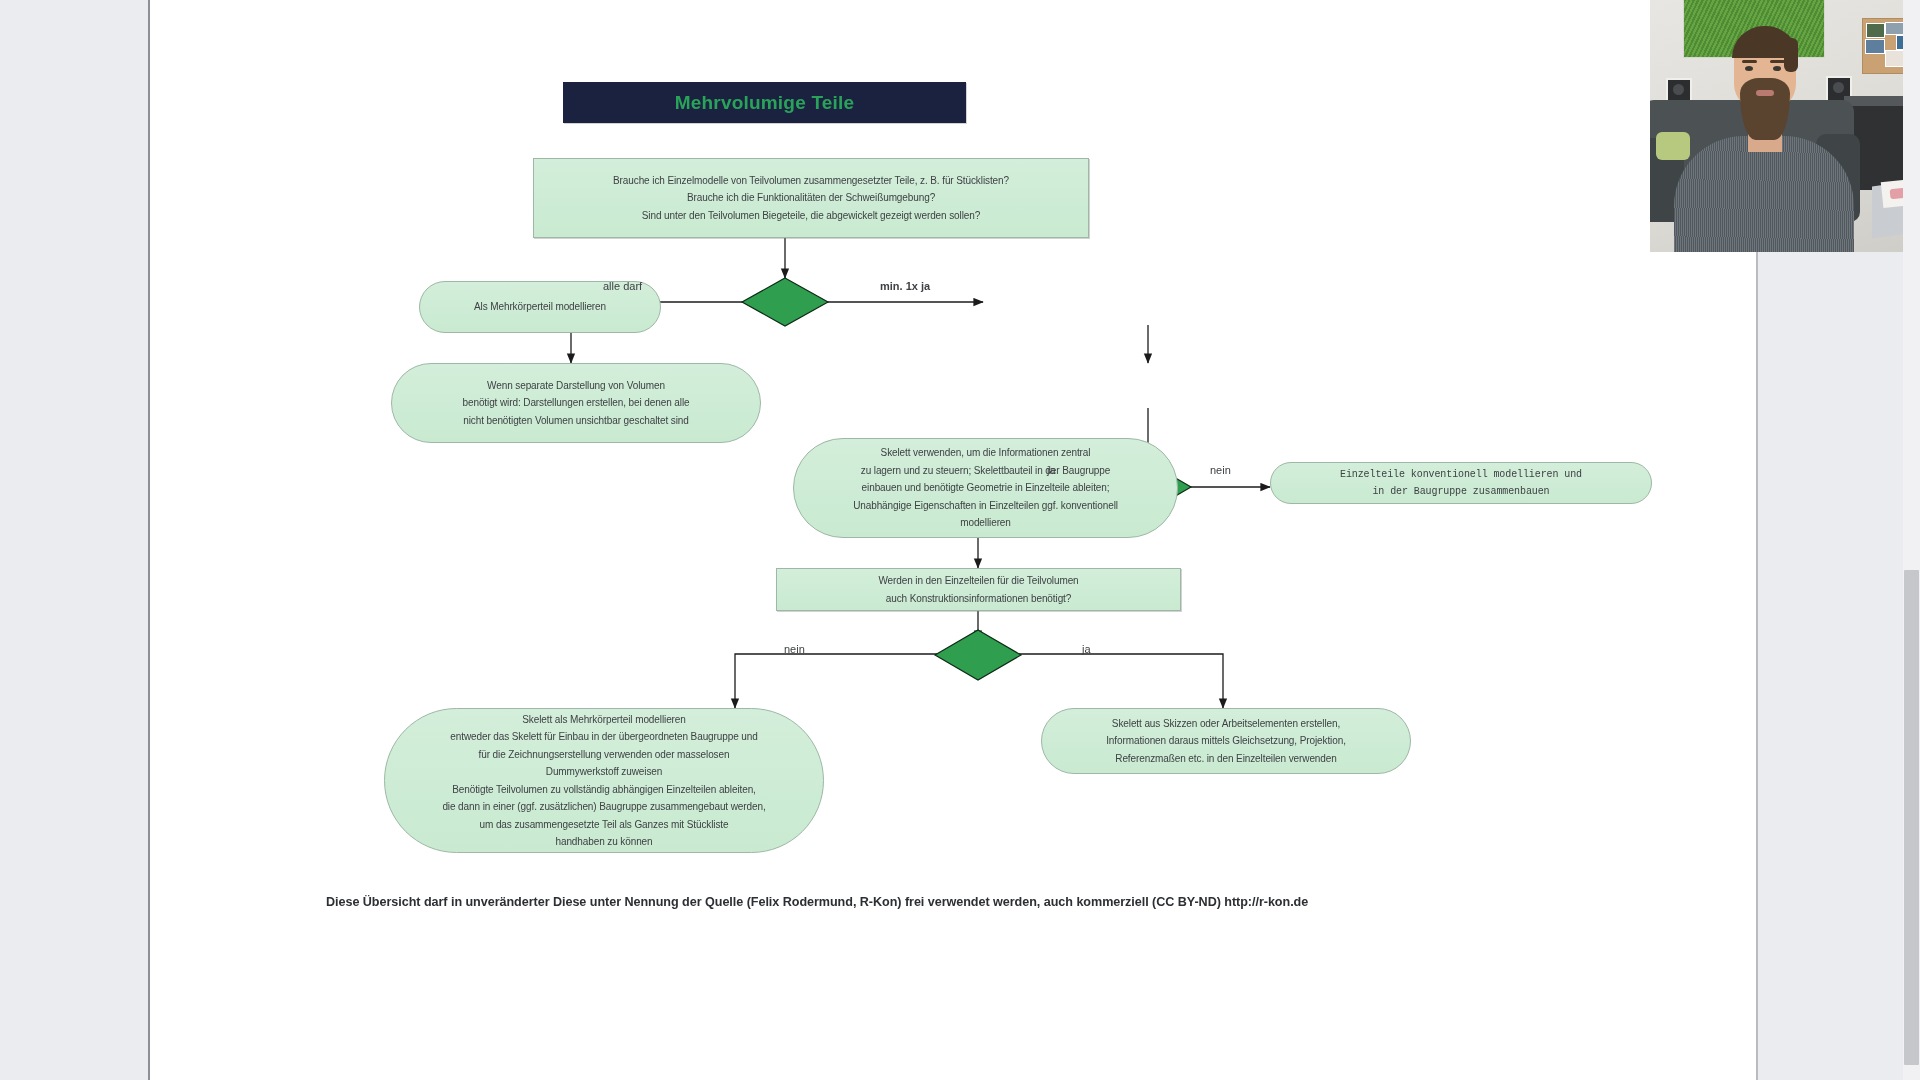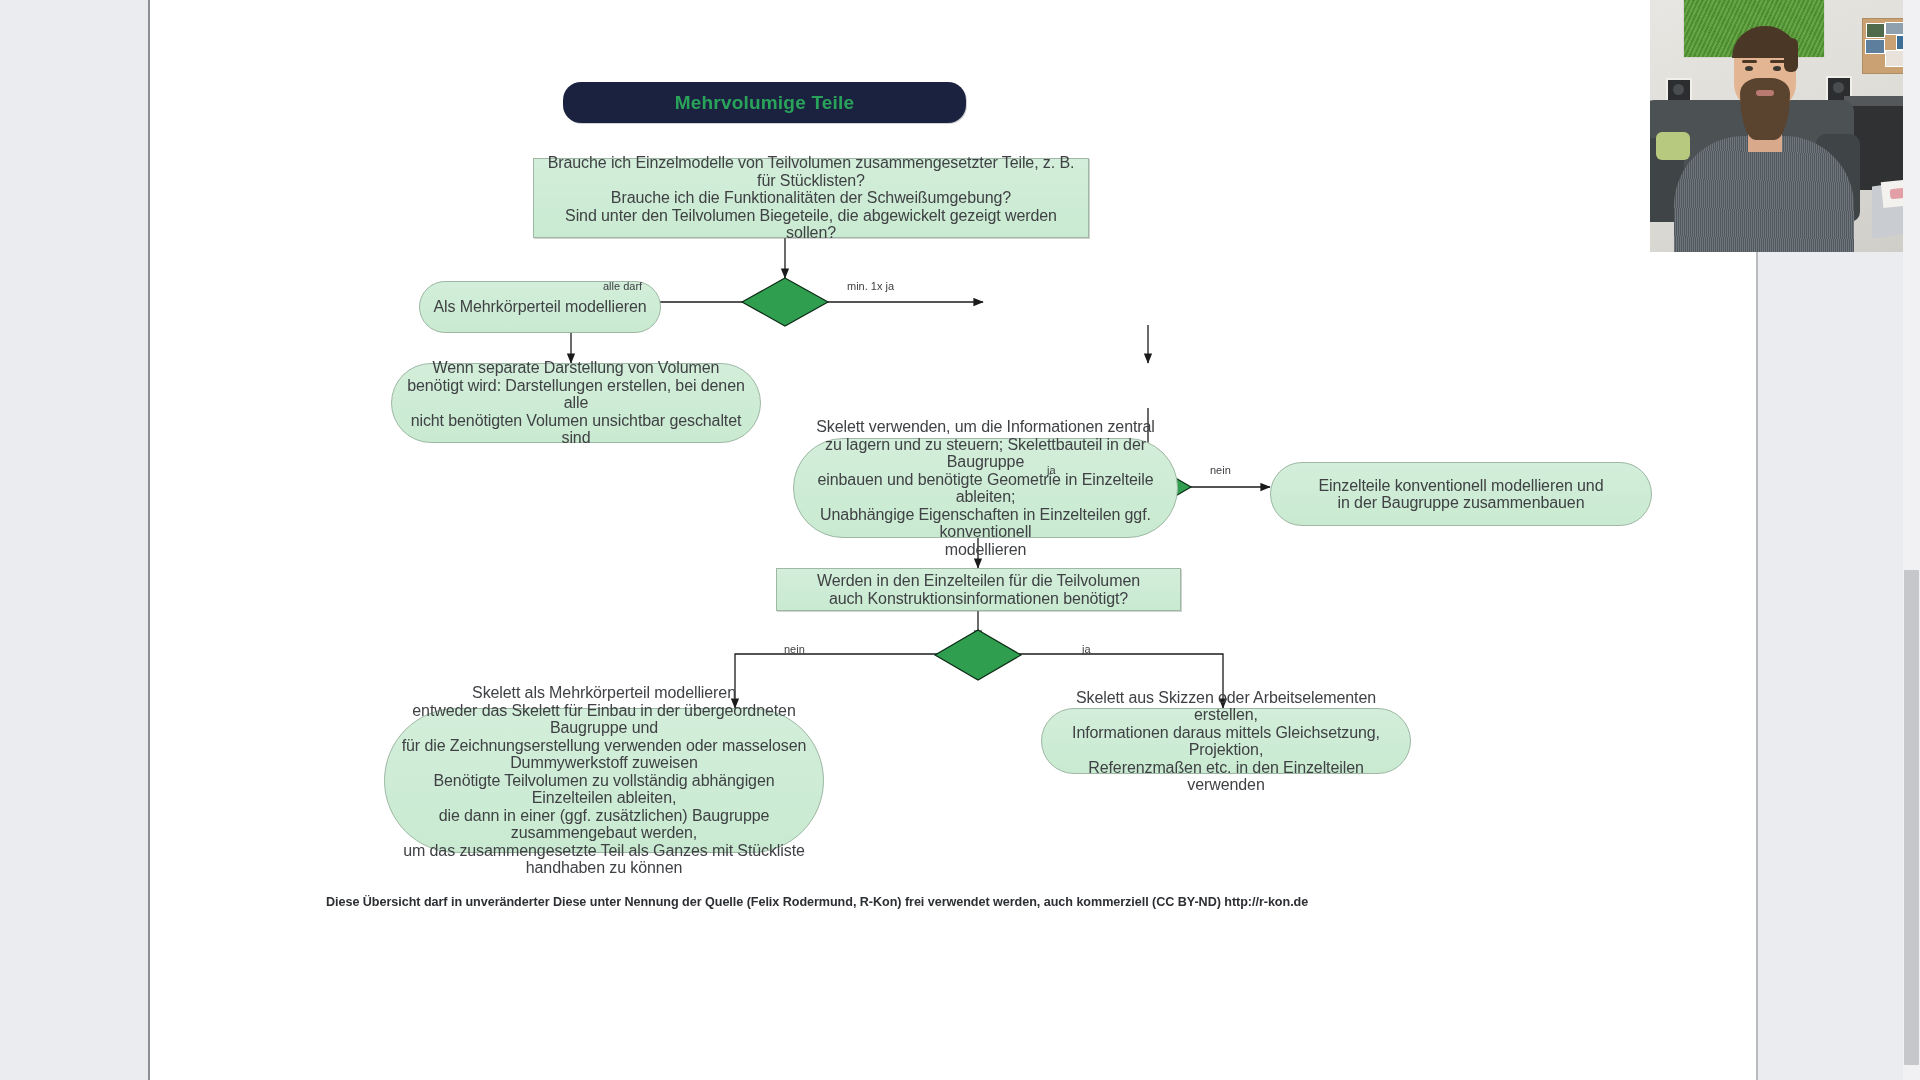--- a/index.html
+++ b/index.html
@@ -36,39 +36,38 @@
   .chart { position: absolute; left: 148px; top: 0; width: 1610px; height: 1080px; }
   .chart svg { position: absolute; left: 0; top: 0; }
 
   
   .node {
     position: absolute;
     box-sizing: border-box;
     display: flex; align-items: center; justify-content: center;
     text-align: center;
     color: #3f4144;
-    font-size: 16px;
+    font-size: 10px;
     line-height: 17.5px;
     letter-spacing: -0.1px;
     background: #cdecd4;
     background-image: linear-gradient(180deg,#d3eeda 0%, #c9ead1 100%);
   }
   .node.rect {
     border: 1px solid #9fb8a5;
     box-shadow: 1px 1px 0 rgba(120,130,125,.35);
   }
   .node.round { border: 1px solid #9fb8a5; border-radius: 999px; }
   .node span { display: block; padding: 0 10px; }
 
   .title-bar {
     position: absolute;
     background: #1b2240;
     display: flex; align-items: center; justify-content: center;
     box-shadow: 1px 1px 0 rgba(120,130,125,.35);
-    border-radius: 18px;
   }
   .title-bar span {
     color: #2aa35a; font-weight: bold; font-size: 19px; letter-spacing: .2px;
   }
 
   .edge-label {
     position: absolute;
     font-size: 11px; color: #3f4144;
     white-space: nowrap;
   }
@@ -201,38 +200,38 @@
 
     <div class="node round" style="left:243px; top:363px; width:370px; height:80px;">
       <span>Wenn separate Darstellung von Volumen<br>benötigt wird: Darstellungen erstellen, bei denen alle<br>nicht benötigten Volumen unsichtbar geschaltet sind</span>
     </div>
 
 
     <div class="node round" style="left:645px; top:438px; width:385px; height:100px;">
       <span>Skelett verwenden, um die Informationen zentral<br>zu lagern und zu steuern; Skelettbauteil in der Baugruppe<br>einbauen und benötigte Geometrie in Einzelteile ableiten;<br>Unabhängige Eigenschaften in Einzelteilen ggf. konventionell<br>modellieren</span>
     </div>
 
-    <div class="node round" style="left:1122px; top:462px; width:382px; height:64px;">
+    <div class="node round" style="left:1122px; top:462px; width:382px; height:42px;font-family:Liberation Mono, monospace;">
       <span>Einzelteile konventionell modellieren und<br>in der Baugruppe zusammenbauen</span>
     </div>
 
     <div class="node rect" style="left:628px; top:568px; width:405px; height:43px;">
       <span>Werden in den Einzelteilen für die Teilvolumen<br>auch Konstruktionsinformationen benötigt?</span>
     </div>
 
     <div class="node round" style="left:236px; top:708px; width:440px; height:145px;">
       <span>Skelett als Mehrkörperteil modellieren<br>entweder das Skelett für Einbau in der übergeordneten Baugruppe und<br>für die Zeichnungserstellung verwenden  oder masselosen<br>Dummywerkstoff zuweisen<br>Benötigte Teilvolumen zu vollständig abhängigen Einzelteilen ableiten,<br>die dann in einer (ggf. zusätzlichen) Baugruppe zusammengebaut werden,<br>um das zusammengesetzte Teil als Ganzes mit Stückliste<br>handhaben zu können</span>
     </div>
 
     <div class="node round" style="left:893px; top:708px; width:370px; height:66px;">
       <span>Skelett aus Skizzen oder Arbeitselementen erstellen,<br>Informationen daraus mittels Gleichsetzung, Projektion,<br>Referenzmaßen etc. in den Einzelteilen verwenden</span>
     </div>
 
     <div class="edge-label" style="left:455px; top:280px;">alle darf</div>
-    <div class="edge-label" style="left:699px; top:280px;">min. 1x ja</div>
+    <div class="edge-label" style="left:732px; top:280px;font-weight:bold;">min. 1x ja</div>
     <div class="edge-label" style="left:899px; top:464px;">ja</div>
     <div class="edge-label" style="left:1062px; top:464px;">nein</div>
     <div class="edge-label" style="left:636px; top:643px;">nein</div>
     <div class="edge-label" style="left:934px; top:643px;">ja</div>
 
     <div class="footer-note" style="left:178px; top:895px;">Diese Übersicht darf in unveränderter Diese unter Nennung der Quelle (Felix Rodermund, R-Kon) frei verwendet werden, auch kommerziell (CC BY-ND) http://r-kon.de</div>
   </div>
 
   <div class="topstrip"></div>
   <div class="webcam">

